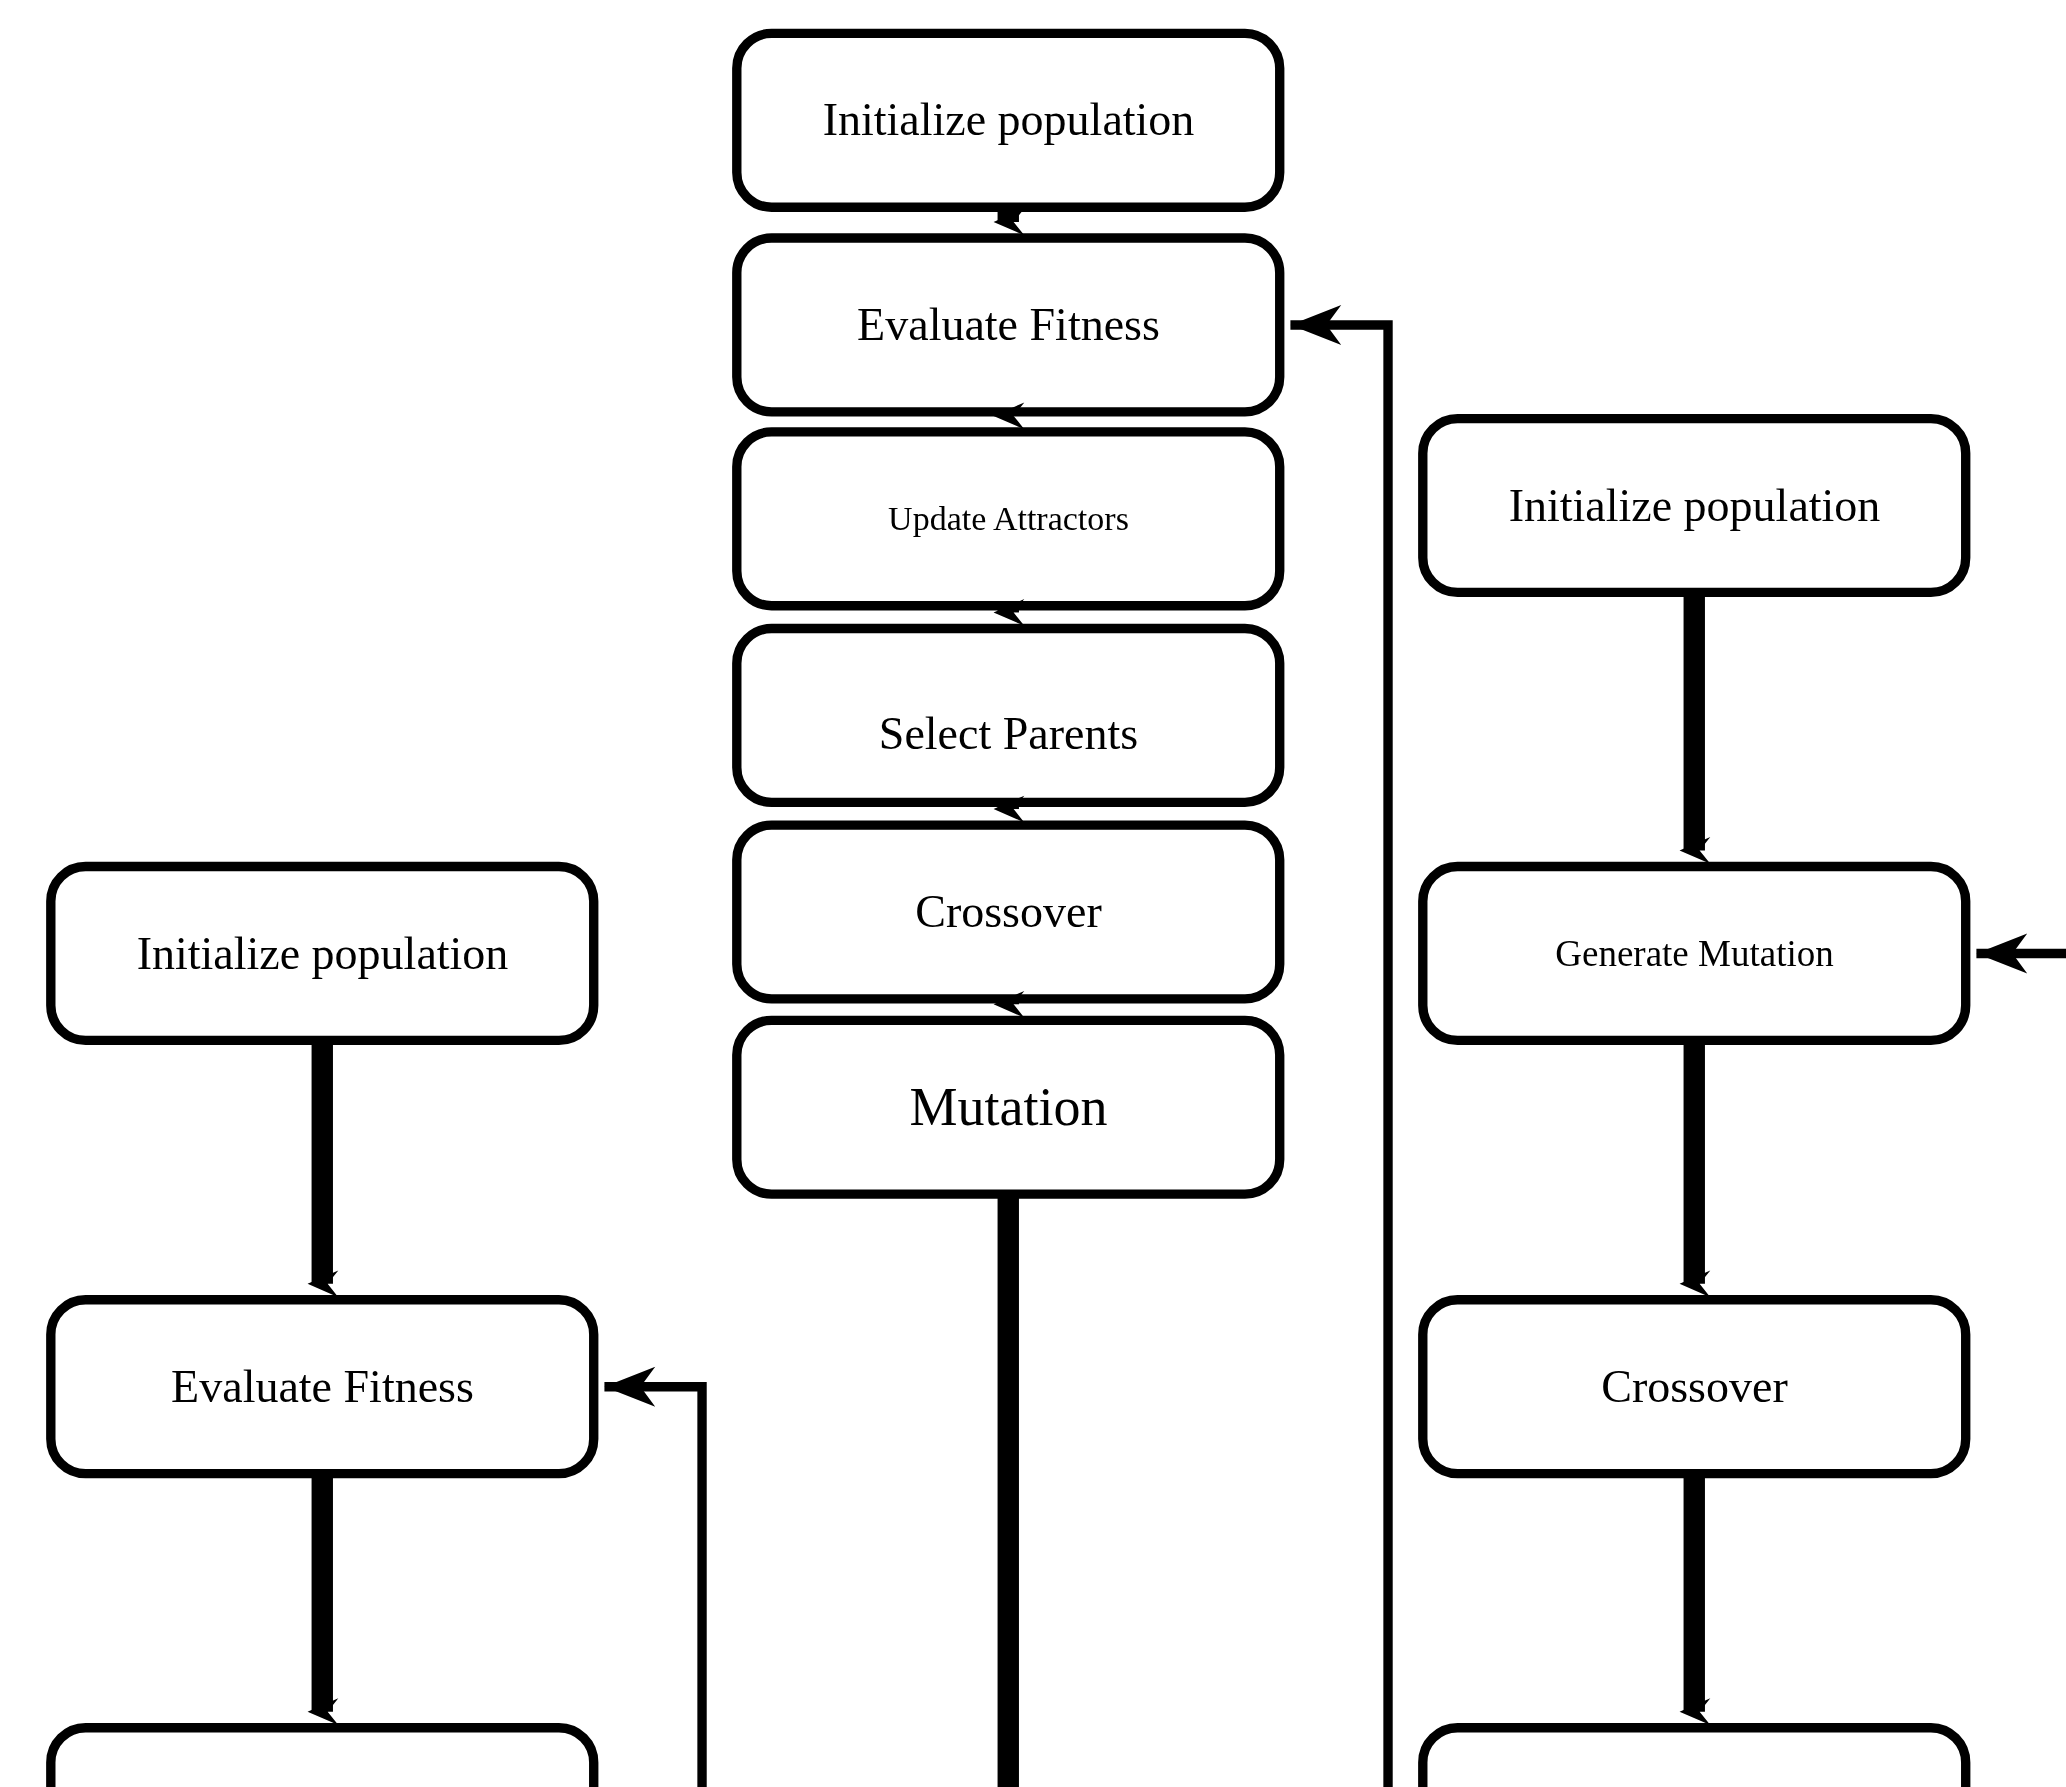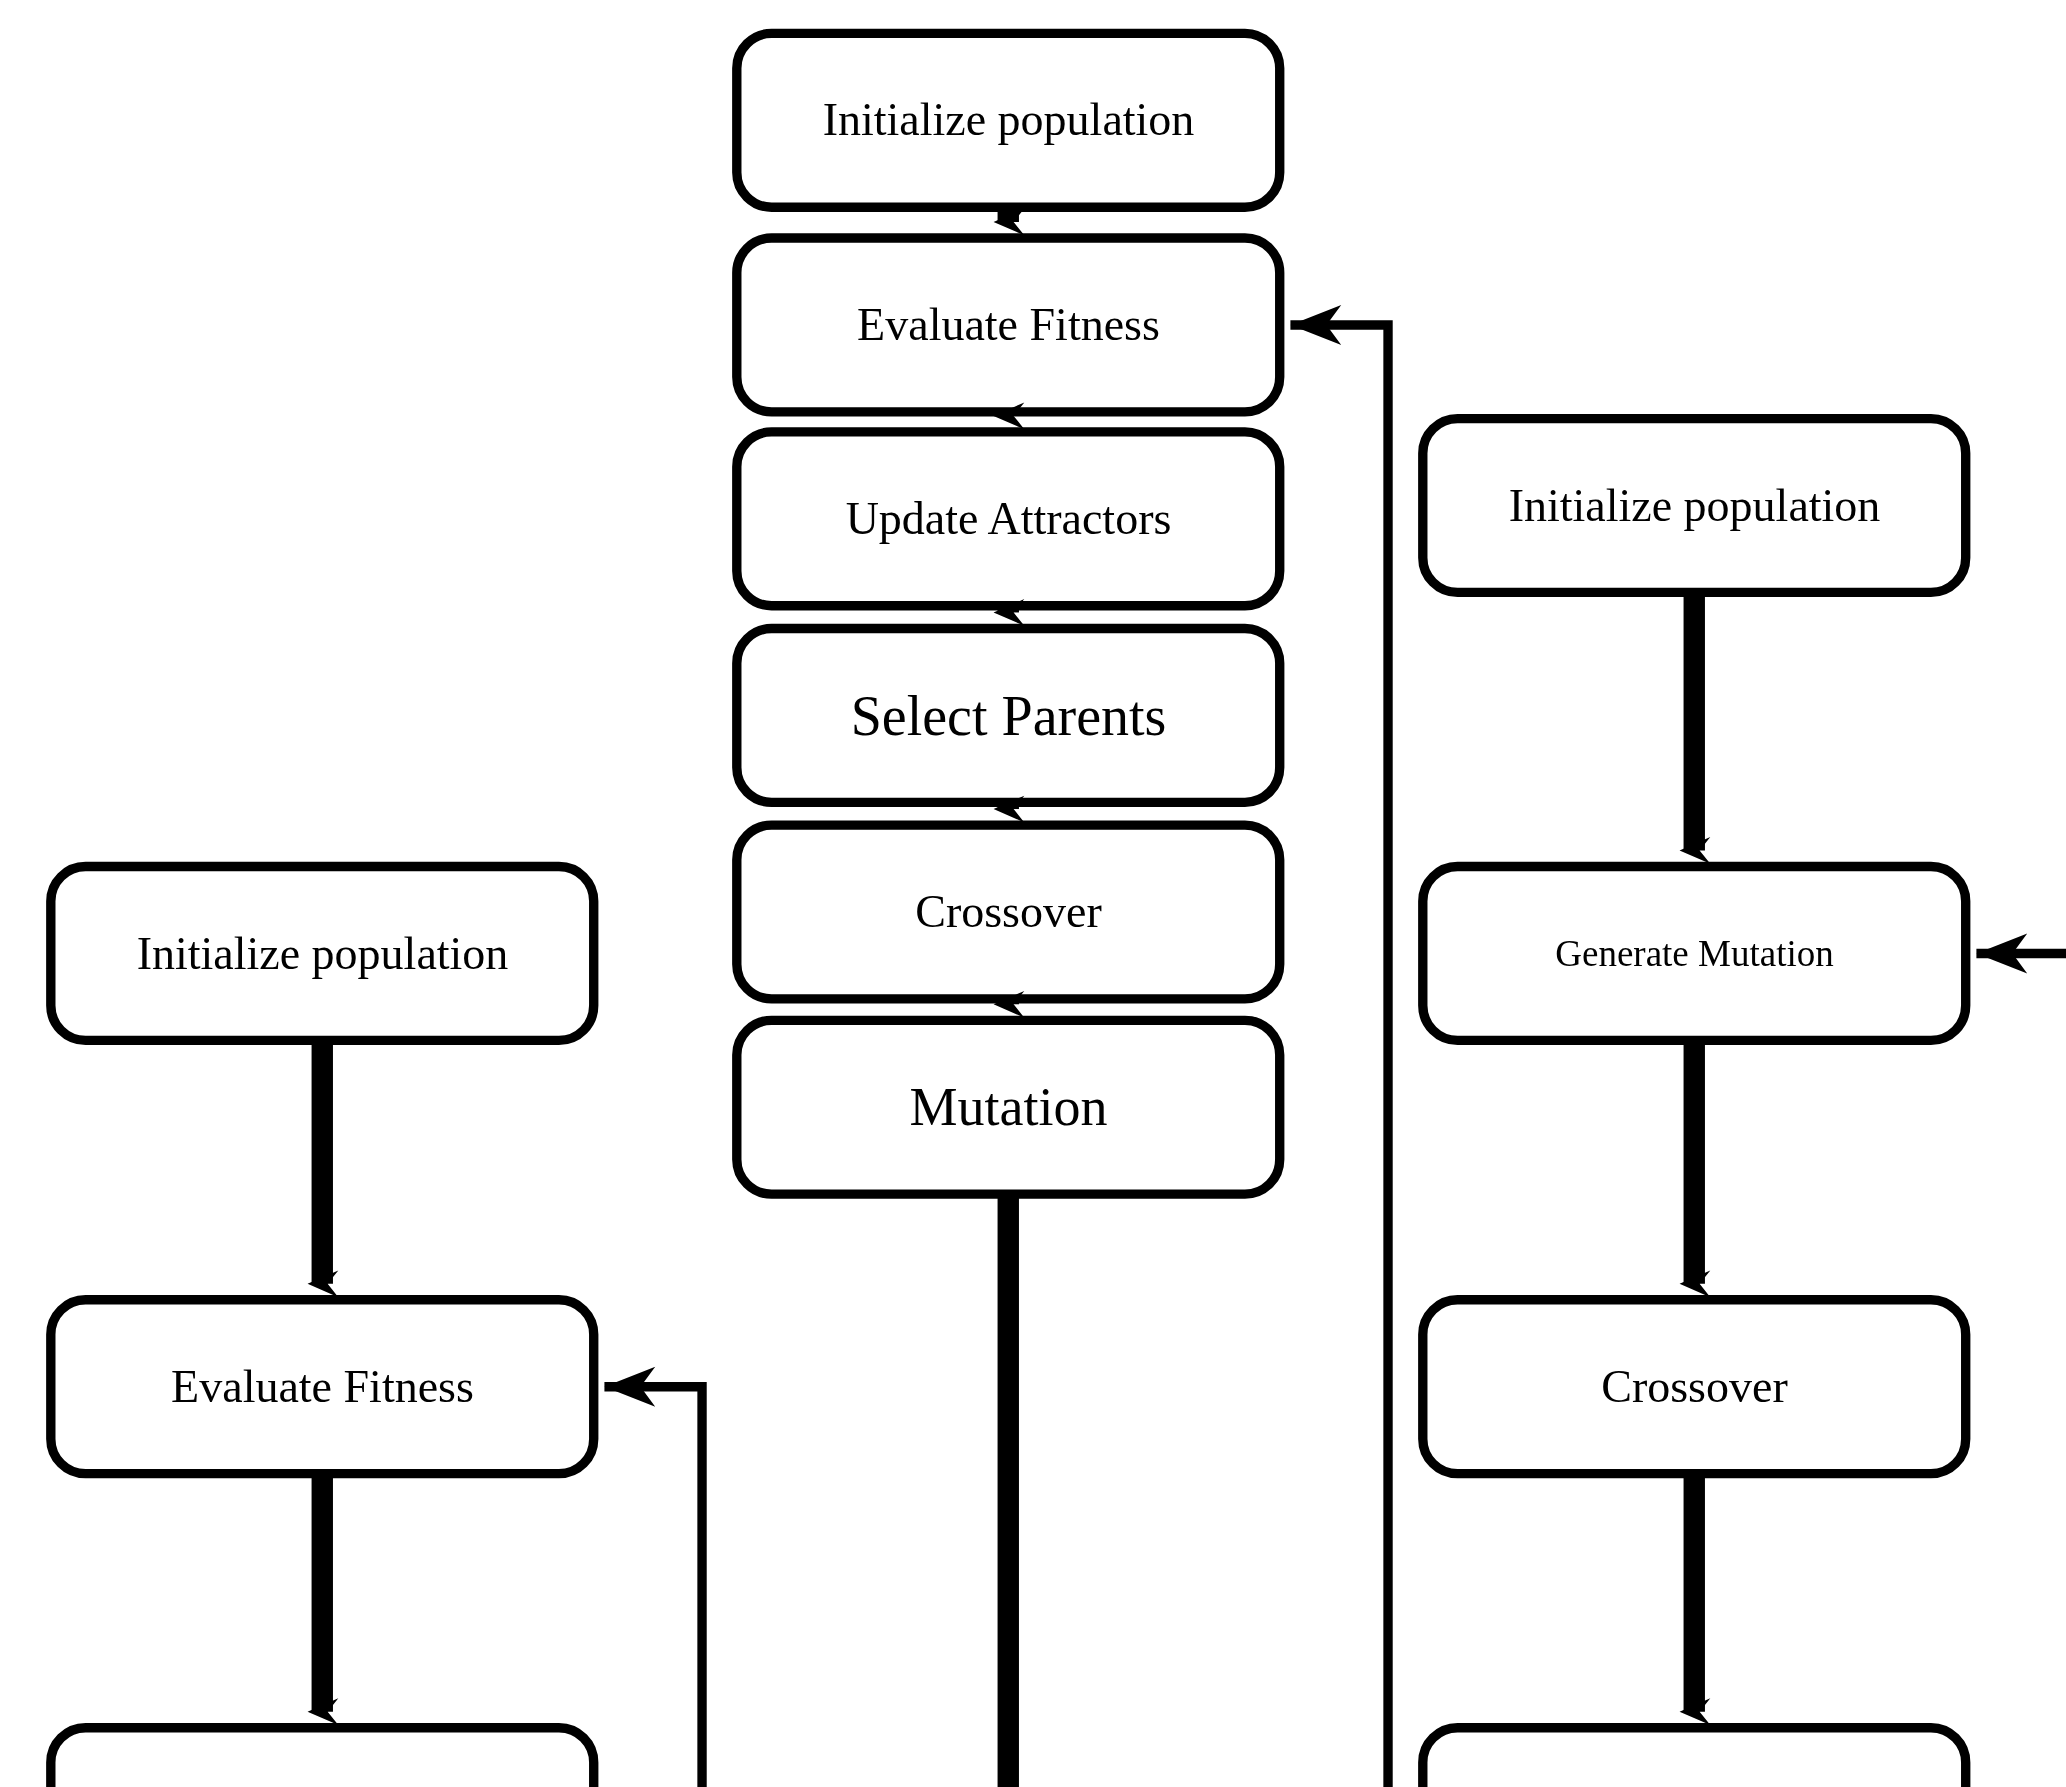--- a/index.html
+++ b/index.html
@@ -115,22 +115,22 @@
     <path d="M1470,2238 L1551,2238 L1551,713 L1478,713" fill="none" stroke="#000" stroke-width="7" marker-end="url(#arrowThin)"></path>
   </g>
 </svg>
 
 <div class="node-text" style="left: 51px; top: 867px; width: 543px; height: 174px; font-size: 46px;">Initialize population</div>
 <div class="node-text" style="left: 51px; top: 1300px; width: 543px; height: 174px; font-size: 46px;">Evaluate Fitness</div>
 <div class="node-text" style="left: 51px; top: 1728px; width: 543px; height: 174px; font-size: 46px;">Update Attractors</div>
 
 <div class="node-text" style="left: 737px; top: 33px; width: 543px; height: 174px; font-size: 46px;">Initialize population</div>
 <div class="node-text" style="left: 737px; top: 238px; width: 543px; height: 174px; font-size: 46px;">Evaluate Fitness</div>
-<div class="node-text" style="left: 737px; top: 432px; width: 543px; height: 174px; font-size: 46px;">Update Attractors</div>
-<div class="node-text" style="left: 737px; top: 629px; width: 543px; height: 174px; font-size: 56px;">Select Parents</div>
+<div class="node-text" style="left: 737px; top: 432px; width: 543px; height: 174px; font-size: 34px;">Update Attractors</div>
+<div class="node-text" style="left: 737px; top: 647px; width: 543px; height: 174px; font-size: 46px;">Select Parents</div>
 <div class="node-text" style="left: 737px; top: 825px; width: 543px; height: 174px; font-size: 46px;">Crossover</div>
 <div class="node-text" style="left: 737px; top: 1020px; width: 543px; height: 174px; font-size: 54px;">Mutation</div>
 
 <div class="node-text" style="left: 1423px; top: 419px; width: 543px; height: 174px; font-size: 46px;">Initialize population</div>
 <div class="node-text" style="left: 1423px; top: 867px; width: 543px; height: 174px; font-size: 37px;">Generate Mutation</div>
 <div class="node-text" style="left: 1423px; top: 1300px; width: 543px; height: 174px; font-size: 46px;">Crossover</div>
 <div class="node-text" style="left: 1423px; top: 1728px; width: 543px; height: 174px; font-size: 46px;">Evaluate Fitness</div>
 
 
 </body></html>

